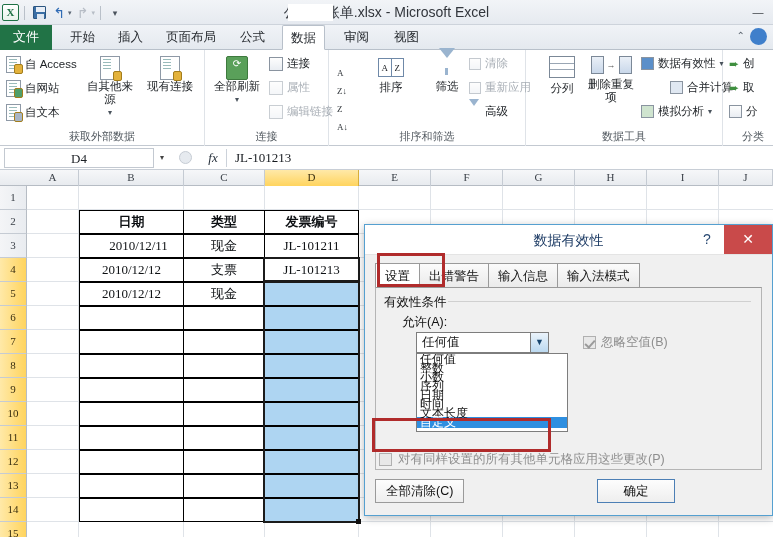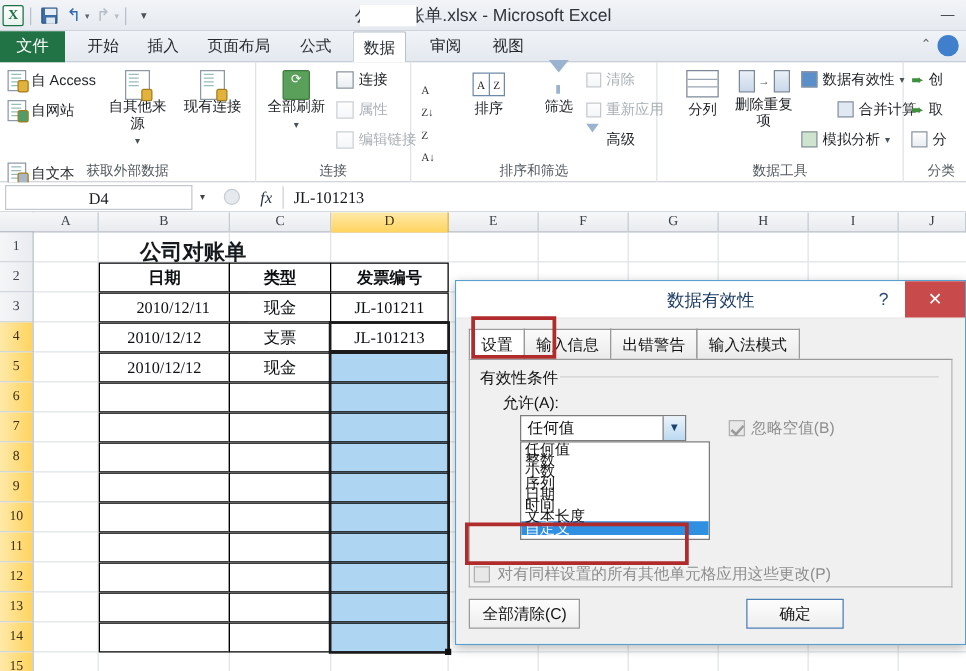--- a/index.html
+++ b/index.html
@@ -274,21 +274,21 @@
             <i class="ic-db"></i>
           </span>
         <span>自 Access</span>
       </div>
       <div class="smallitem" style="position:absolute;left:6px;top:30px;">
         <span class="ic ic-doc">
             <i class="ic-db" style="background:#4f9e6a;"></i>
           </span>
         <span>自网站</span>
       </div>
-      <div class="smallitem" style="position:absolute;left:6px;top:54px;margin-top:26px;">
+      <div class="smallitem" style="position:absolute;left:6px;top:54px;">
         <span class="ic ic-doc">
             <i class="ic-db" style="background:#a8b6c6;"></i>
           </span>
         <span>自文本</span>
       </div>
       <div class="bigitem" style="left:82px;top:6px;">
         <span class="ic ic-doc" style="width:20px;height:24px;">
             <i class="ic-db"></i>
           </span>
         <span>自其他来源</span>
@@ -474,21 +474,20 @@
       <div class="gridline-h" style="top:143px;"></div>
       <div class="gridline-h" style="top:167px;"></div>
       <div class="gridline-h" style="top:191px;"></div>
       <div class="gridline-h" style="top:215px;"></div>
       <div class="gridline-h" style="top:239px;"></div>
       <div class="gridline-h" style="top:263px;"></div>
       <div class="gridline-h" style="top:287px;"></div>
       <div class="gridline-h" style="top:311px;"></div>
       <div class="gridline-h" style="top:335px;"></div>
 
-      <div class="tbl-title" style="left:85px;top:4px;">公司对账单</div>
 
       <div class="dcell hd" style="left:52px;top:24px;width:105px;height:24px;">日期</div>
       <div class="dcell hd" style="left:156px;top:24px;width:82px;height:24px;">类型</div>
       <div class="dcell hd" style="left:237px;top:24px;width:95px;height:24px;">发票编号</div>
 
       <div class="dcell" style="left:52px;top:48px;width:119px;height:24px;">2010/12/11</div>
       <div class="dcell" style="left:156px;top:48px;width:82px;height:24px;">现金</div>
       <div class="dcell" style="left:237px;top:48px;width:95px;height:24px;">JL-101211</div>
 
       <div class="dcell" style="left:52px;top:72px;width:105px;height:24px;">2010/12/12</div>
@@ -546,22 +545,22 @@
   <div class="dlg">
     <div class="dlg-tb">
       <div class="dlg-title">数据有效性</div>
       <div class="dlg-q">?</div>
       <div class="dlg-x">✕</div>
     </div>
 
     <div class="dlg-body">
       <div class="tabs-row">
         <div class="dtab active">设置</div>
+        <div class="dtab">出错警告</div>
         <div class="dtab">输入信息</div>
-        <div class="dtab">出错警告</div>
         <div class="dtab">输入法模式</div>
       </div>
 
       <div class="panel">
         <div class="grp-legend">有效性条件</div>
         <div class="grp-line"></div>
 
         <div class="fld-label" style="left:26px;top:26px;">允许(A):</div>
 
         <div class="combo">

